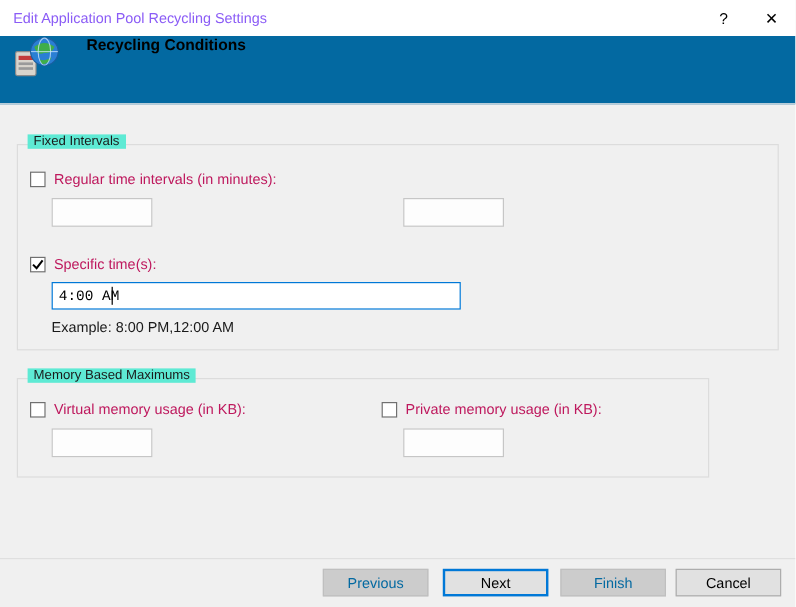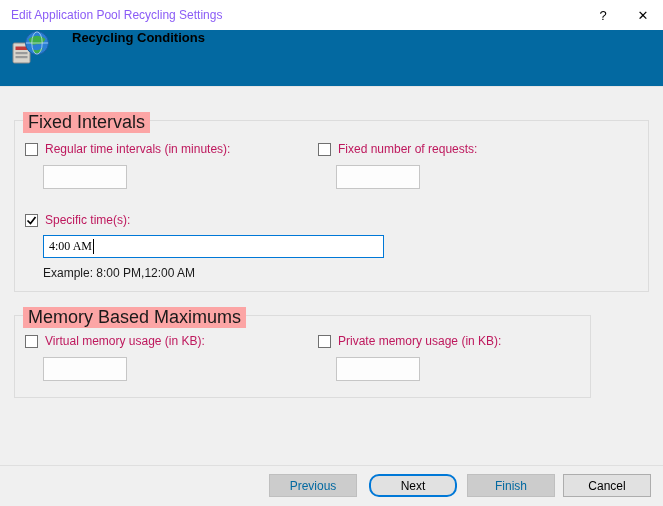--- a/index.html
+++ b/index.html
@@ -54,23 +54,23 @@
   .header-title { margin-left: 22px; font-weight: bold; font-size: 13px; color: #000; }
 
   
   .groupbox {
     position: absolute;
     border: 1px solid #dcdcdc;
   }
   .group-label {
     position: absolute;
     top: -9px; left: 8px;
-    background: #fca5a5;
+    background: #5eead4;
     padding: 0 5px;
-    font-size: 18px;
+    font-size: 11px;
     color: #1a1a1a;
     white-space: nowrap;
   }
 
   
   .check-row {
     position: absolute;
     display: flex;
     align-items: center;
     gap: 7px;
@@ -86,21 +86,21 @@
   .checkbox .checkmark { display: none; }
   .checkbox.checked .checkmark { display: block; }
   .check-label { font-size: 12px; color: #be185d; }
 
   
   .text-input {
     position: absolute;
     height: 24px;
     background: #fdfdfd;
     border: 1px solid #c6c6c6;
-    font-family: Liberation Serif, serif;
+    font-family: Liberation Mono, monospace;
     font-size: 12px;
     padding: 0 5px;
     color: #000;
     outline: none;
   }
   .input-wrap { position: absolute; }
   .input-wrap .text-input { position: static; display: block; width: 100%; height: 100%; }
   .text-input.focused { border-color: #0078d7; background: #ffffff; }
   .caret {
     position: absolute;
@@ -165,26 +165,20 @@
   <div class="groupbox" style="left:14px; top:120px; width:635px; height:172px;">
     <span class="group-label">Fixed Intervals</span>
 
     <div class="check-row" style="left:10px; top:21px;">
       <span class="checkbox">
         
       </span>
       <span class="check-label">Regular time intervals (in minutes):</span>
     </div>
 
-    <div class="check-row" style="left:303px; top:21px;">
-      <span class="checkbox">
-        
-      </span>
-      <span class="check-label">Fixed number of requests:</span>
-    </div>
 
     <input class="text-input" style="left: 28px; top: 44px; width: 84px;" value="">
 
     <input class="text-input" style="left: 321px; top: 44px; width: 84px;" value="">
 
     <div class="check-row" style="left:10px; top:92px;">
       <span class="checkbox checked">
         <svg class="checkmark" width="11" height="11" viewBox="0 0 11 11">
           <polyline points="1.5,5.5 4.5,8.5 9.5,2" fill="none" stroke="#000" stroke-width="1.7"></polyline>
         </svg>
@@ -219,19 +213,19 @@
 
     <input class="text-input" style="left: 28px; top: 41px; width: 84px;" value="">
 
     <input class="text-input" style="left: 321px; top: 41px; width: 84px;" value="">
   </div>
 
   <div class="footer-divider"></div>
 
   <div class="btn disabled" style="left:269px;">Previous</div>
 
-  <div class="btn default" style="left:369px;border-radius:10px;">Next</div>
+  <div class="btn default" style="left:369px;">Next</div>
 
   <div class="btn disabled" style="left:467px;">Finish</div>
 
   <div class="btn" style="left:563px;">Cancel</div>
 
 </div>
 
 </body></html>

